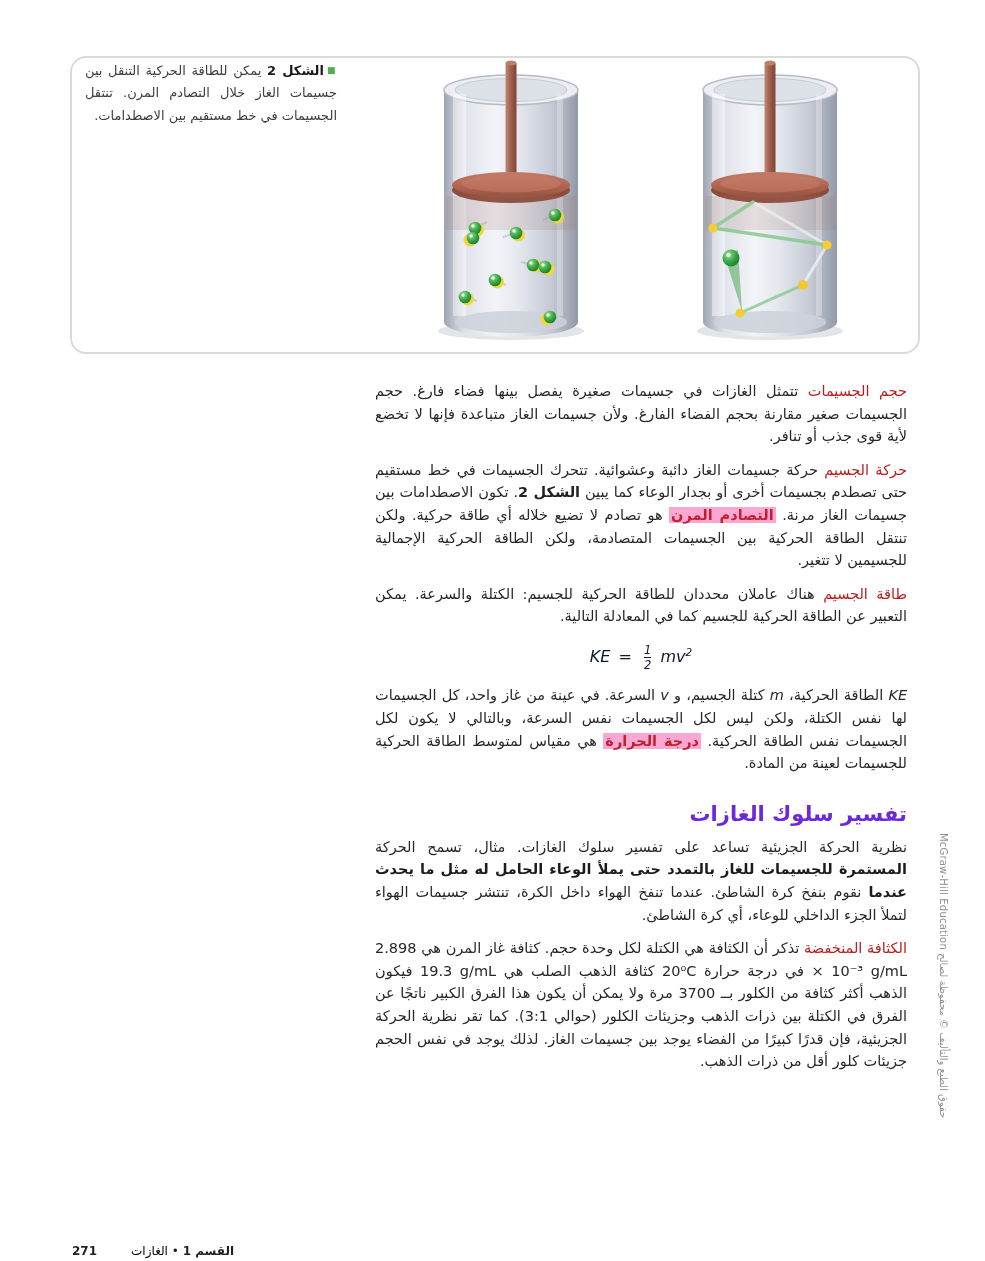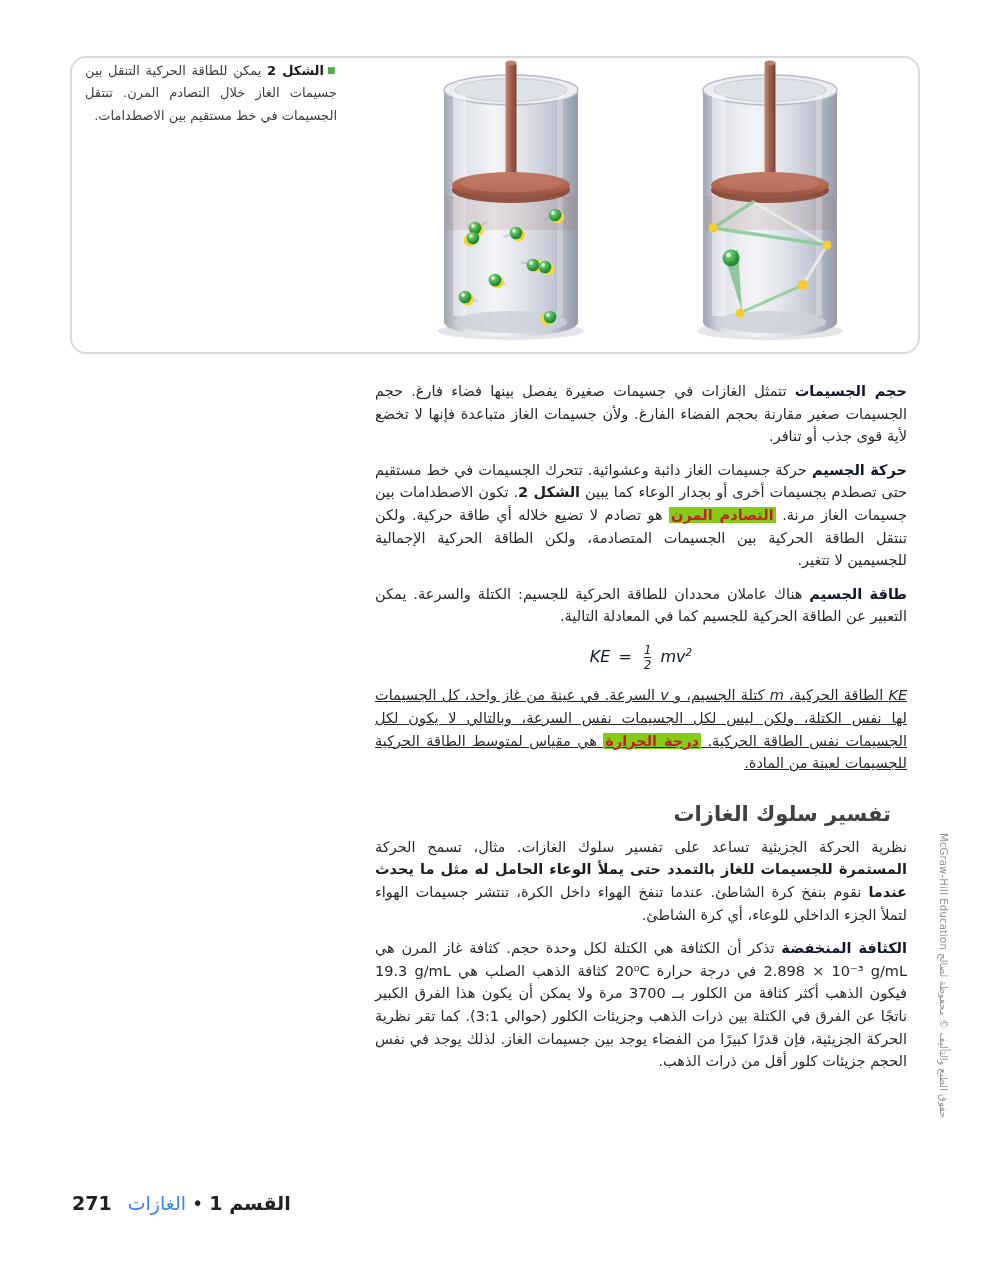--- a/index.html
+++ b/index.html
@@ -20,49 +20,49 @@
   .figure-caption .fig-label{font-weight:bold;color:#1b1819;}
   .figure-caption .prompt{margin-top:9px;}
   .figure-caption .prompt-label{font-weight:bold;color:#2e7fae;}
   .figure-caption .prompt-text{font-weight:bold;color:#1b1819;}
   .cyl-svg{position:absolute;}
   
   .main-col{
     position:absolute;left:375px;top:380px;width:532px;direction:rtl;
   }
   .para{font-size:14.5px;line-height:1.56;text-align:justify;margin:0 0 11px;color:#2a2627;}
-  .h-red{color:#0f172a;font-weight:bold;}
+  .h-red{color:#b91c1c;font-weight:normal;}
   .figref{font-weight:bold;color:#231f20;}
-  .term-highlight{background:#84cc16;color:#c2202e;font-weight:bold;padding:0 2px;}
+  .term-highlight{background:#f9a8d4;color:#c2202e;font-weight:bold;padding:0 2px;}
   .b-dark{font-weight:bold;color:#1e1b1c;}
   .ltr{direction:ltr;unicode-bidi:isolate;margin-top:23px;}
   .sym{font-style:italic;direction:ltr;unicode-bidi:isolate;}
   .equation{
     direction:ltr;text-align:center;font-style:italic;font-size:16px;color:#0f172a;
     margin:9px 0 13px;
   }
   .equation .frac{
     display:inline-flex;flex-direction:column;align-items:center;vertical-align:middle;
     font-size:11.5px;line-height:1.1;margin:0 4px;font-style:italic;
   }
   .equation .frac .den{border-top:1.2px solid #231f20;padding-top:1px;}
   .equation sup{font-size:10.5px;}
   .section-heading{
-    font-size:21px;font-weight:bold;color:#404040;text-align:right;
-    margin:27px 16px 10px;
+    font-size:21px;font-weight:bold;color:#6d28d9;text-align:right;
+    margin:27px 0 10px;
   }
   
   .footer{
-    position:absolute;left:72px;top:1192px;display:flex;gap:16px;align-items:baseline;
-    font-size:19px;color:#231f20;justify-content:center;
+    position:absolute;left:72px;top:1244px;display:flex;gap:16px;align-items:baseline;
+    font-size:12px;color:#231f20;justify-content:center;
   }
   .footer .pagenum{font-weight:bold;}
   .footer .sect{direction:rtl;}
   .footer .sect b{font-weight:bold;}
-  .footer .sect .chap{font-weight:normal;color:#3b82f6;}
+  .footer .sect .chap{font-weight:normal;color:#000000;margin-left:18px;}
   
   .watermark{
     position:absolute;left:949px;top:833px;height:13px;white-space:nowrap;direction:rtl;
     transform-origin:0 0;transform:rotate(90deg);
     font-size:10px;color:#8f8f8f;letter-spacing:.2px;
   }
 </style>
 </head>
 <body>
 
@@ -234,21 +234,21 @@
     <div class="equation">
       <span>KE</span>
       <span style="font-style:normal;margin:0 3px;">=</span>
       <span class="frac">
           <span class="num">1</span>
           <span class="den">2</span>
         </span>
       <span>mv</span><sup>2</sup>
     </div>
 
-    <p class="para" style="margin-bottom:8px;text-decoration:underline;">
+    <p class="para" style="margin-bottom:8px;">
       <span class="sym">KE</span>
       <span>الطاقة الحركية،</span>
       <span class="sym">m</span>
       <span>كتلة الجسيم، و</span>
       <span class="sym">v</span>
       <span>السرعة. في عينة من غاز واحد، كل الجسيمات لها نفس الكتلة، ولكن ليس لكل الجسيمات نفس السرعة، وبالتالي لا يكون لكل الجسيمات نفس الطاقة الحركية.</span>
       <span class="term-highlight">درجة الحرارة</span>
       <span>هي مقياس لمتوسط الطاقة الحركية للجسيمات لعينة من المادة.</span>
     </p>
 

